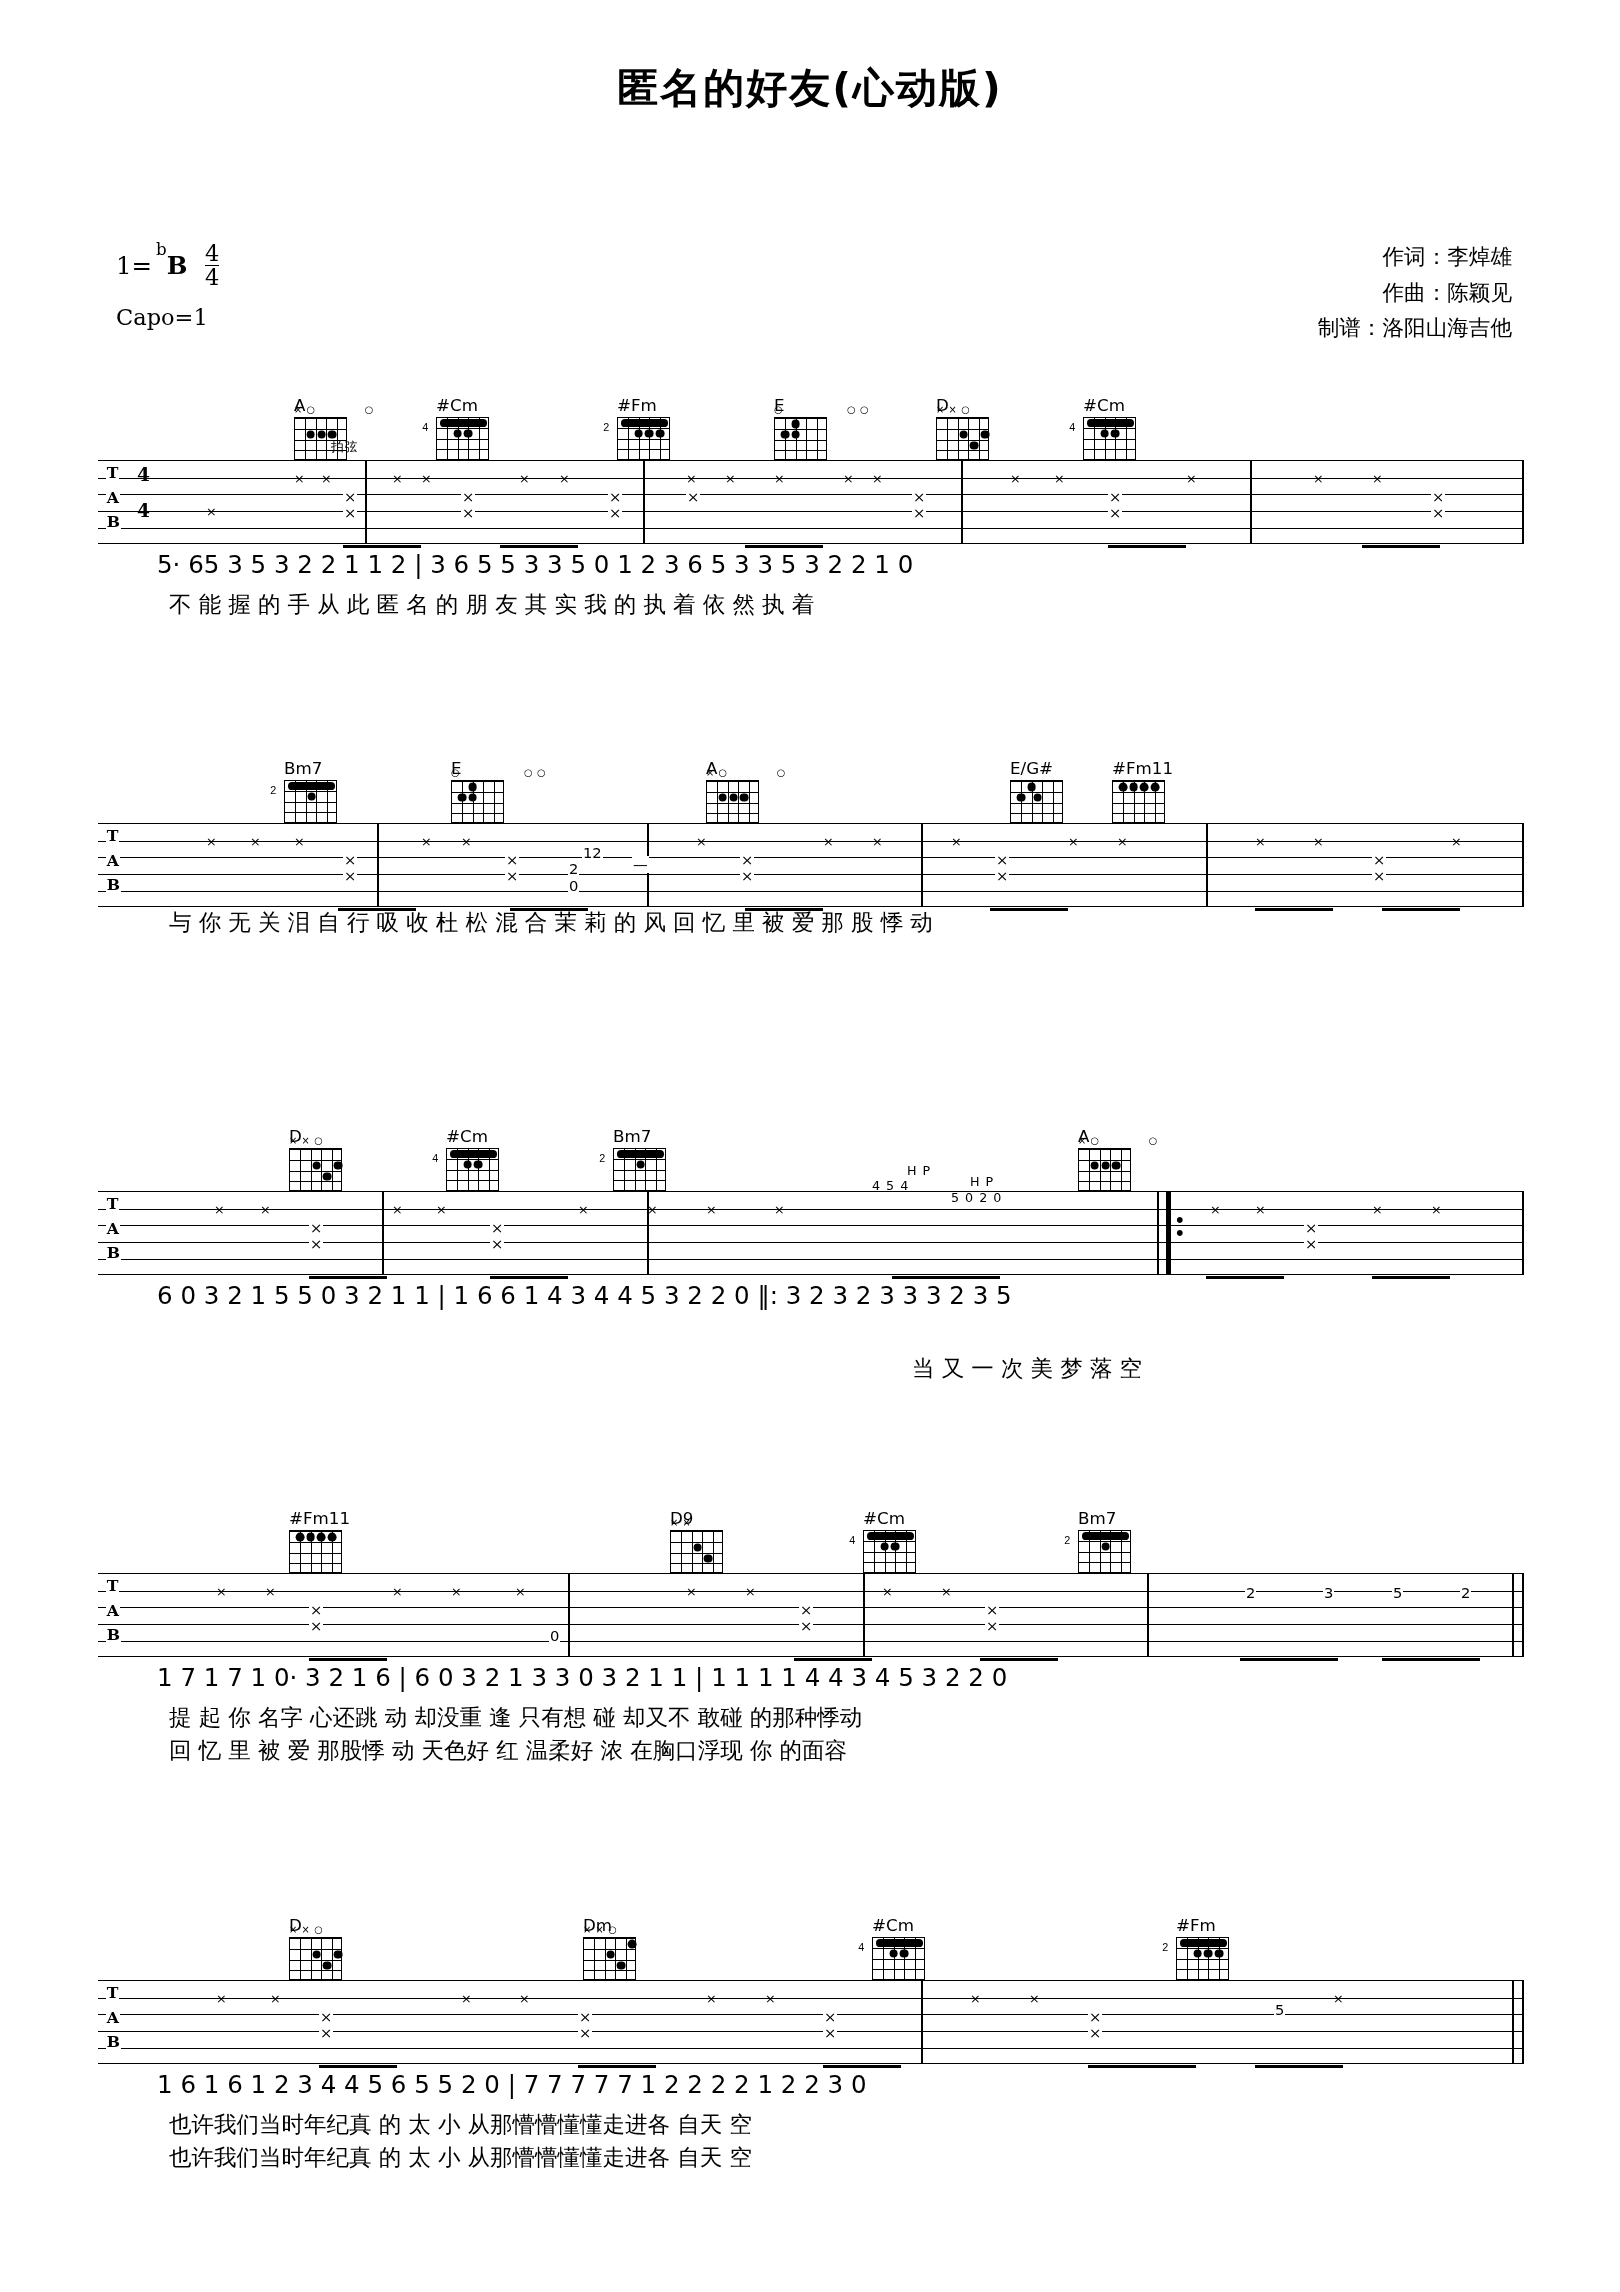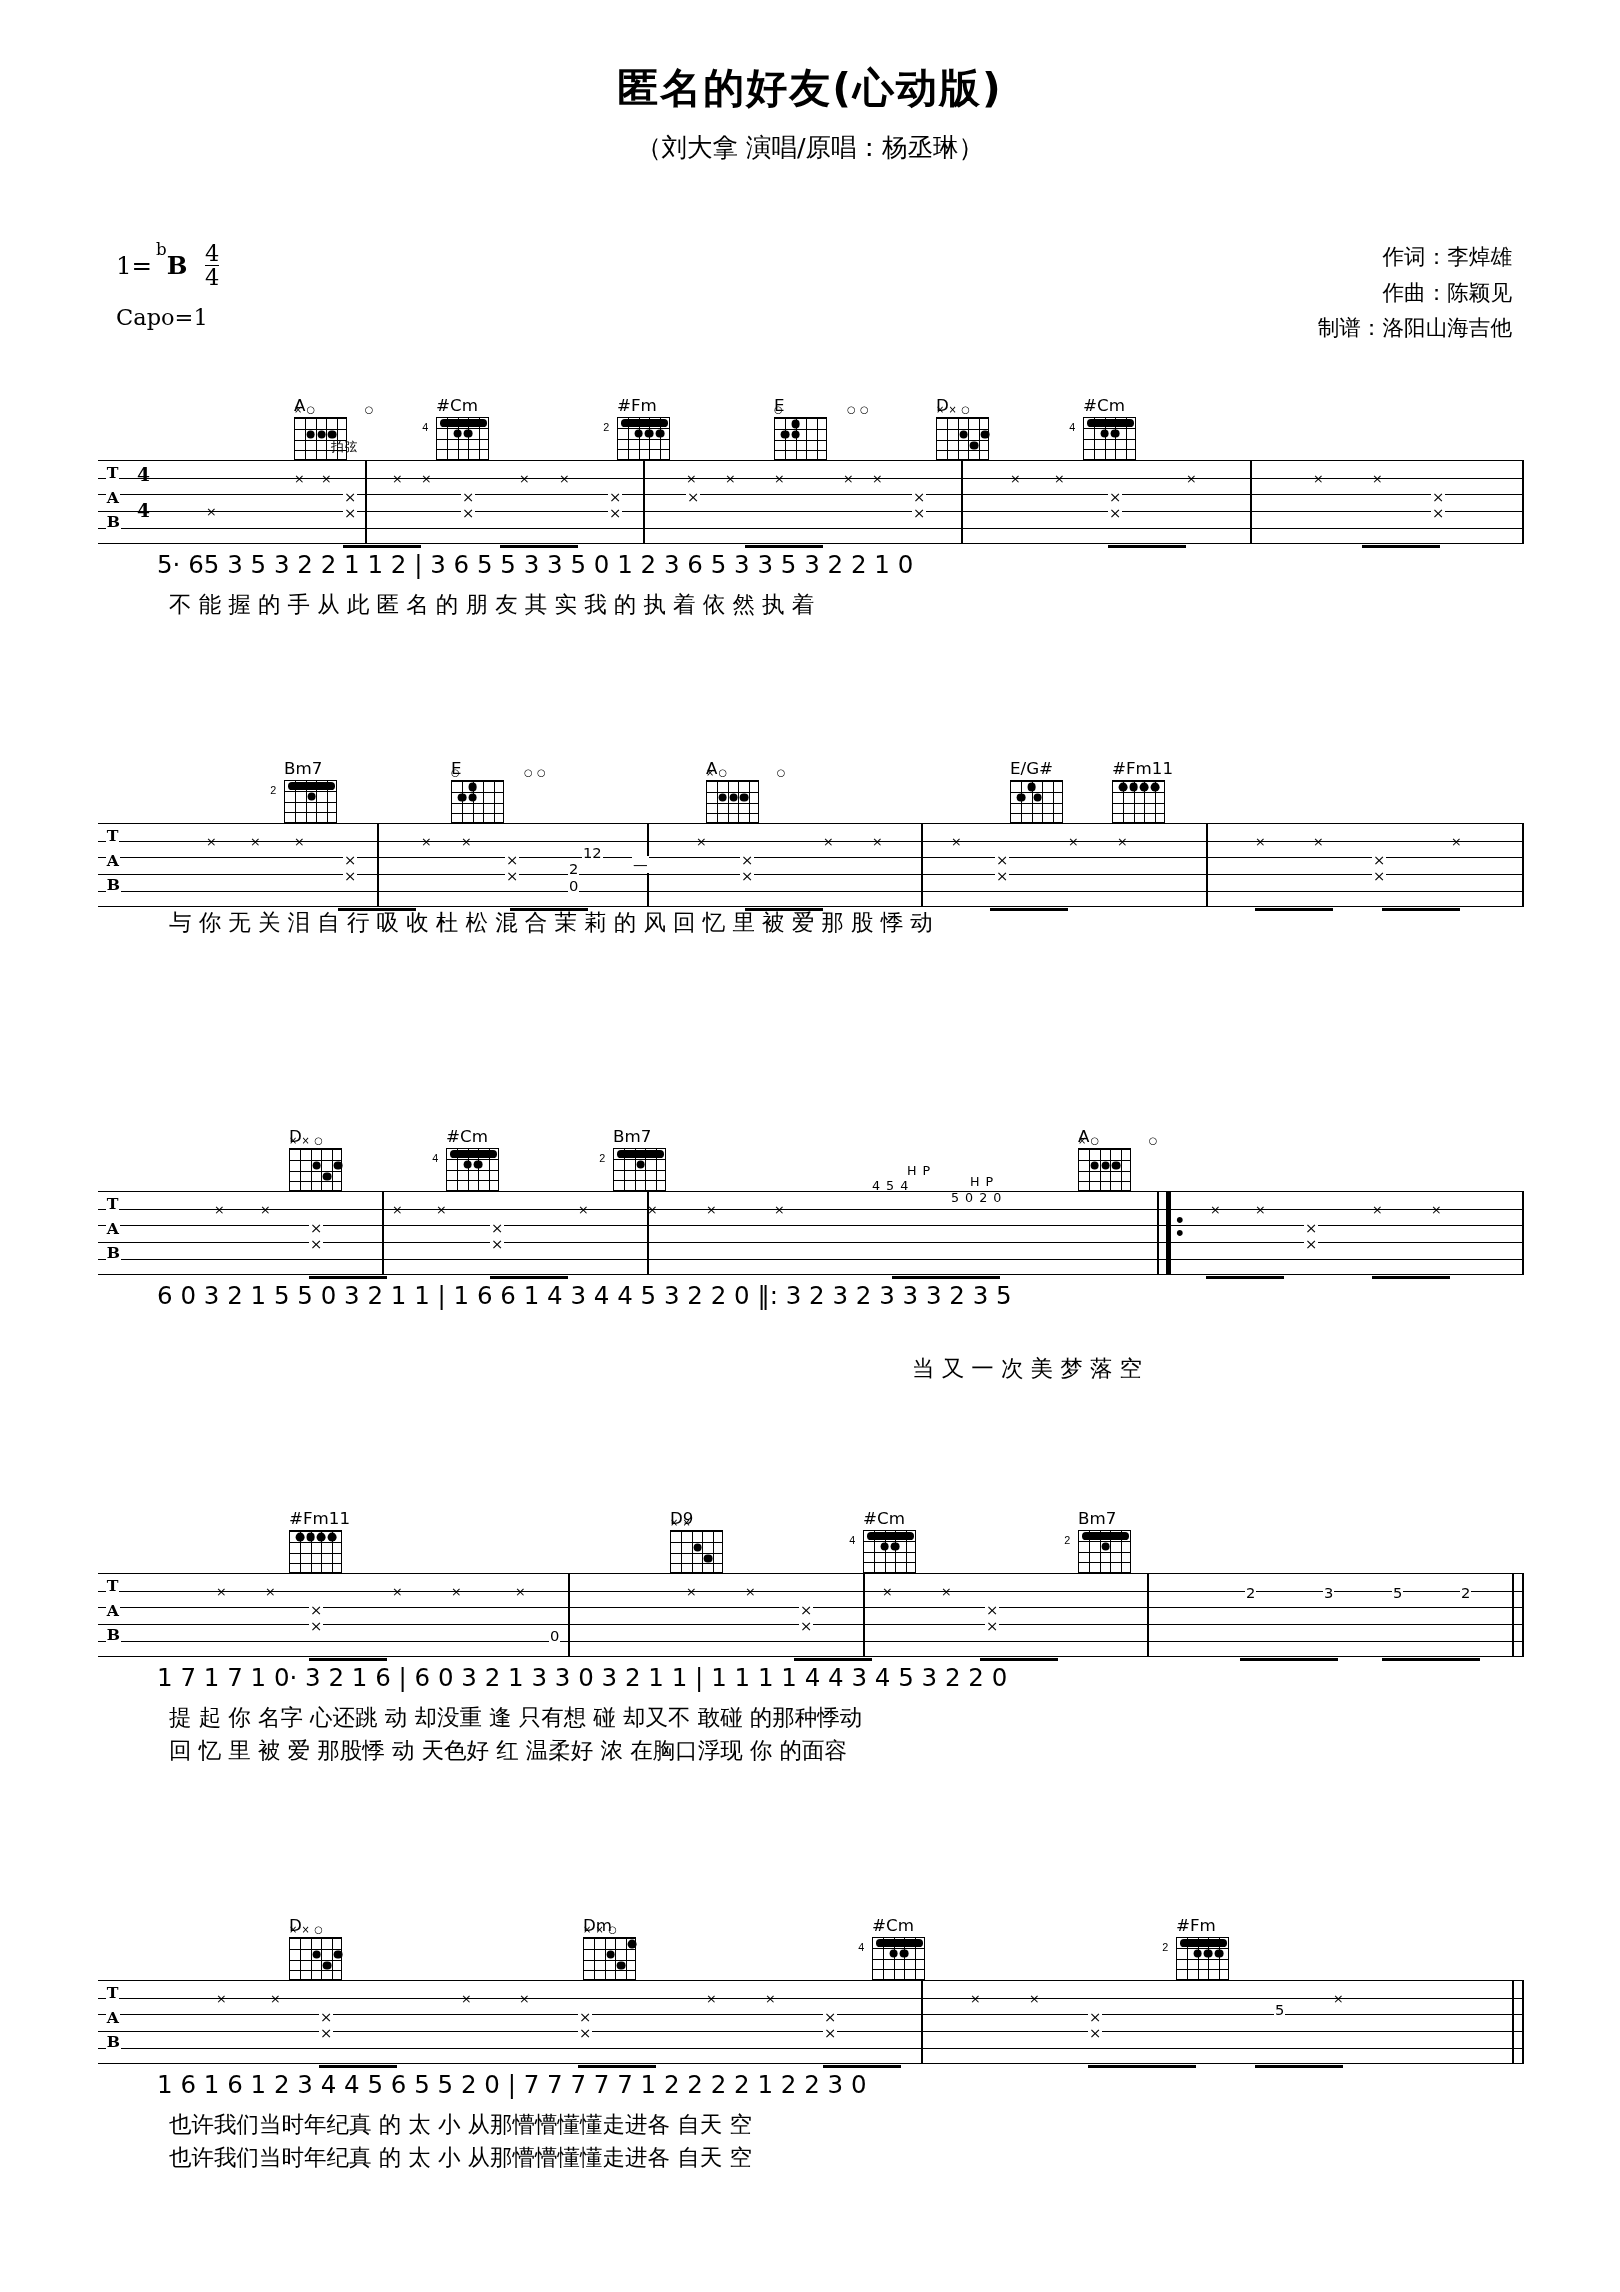--- a/index.html
+++ b/index.html
@@ -239,21 +239,20 @@
     font-family: "DejaVu Sans", sans-serif;
     letter-spacing: 1px;
   }
 </style>
 </head>
 <body>
 
 <div class="sheet">
 
   <div class="title">匿名的好友(心动版)</div>
-  <div class="subtitle">（刘大拿 演唱/原唱：杨丞琳）</div>
 
   <div class="key-block">
     <div class="key-line">
       <span>1=</span>
         <span style="position:relative;"><span style="position:absolute;top:-11.8px;left:0;font-size:16.7px;">b</span><span style="margin-left:10.8px;font-weight:bold;">B</span></span>
       <span class="timesig">
         <span class="num">4</span>
         <span class="den">4</span>
       </span>
     </div>

